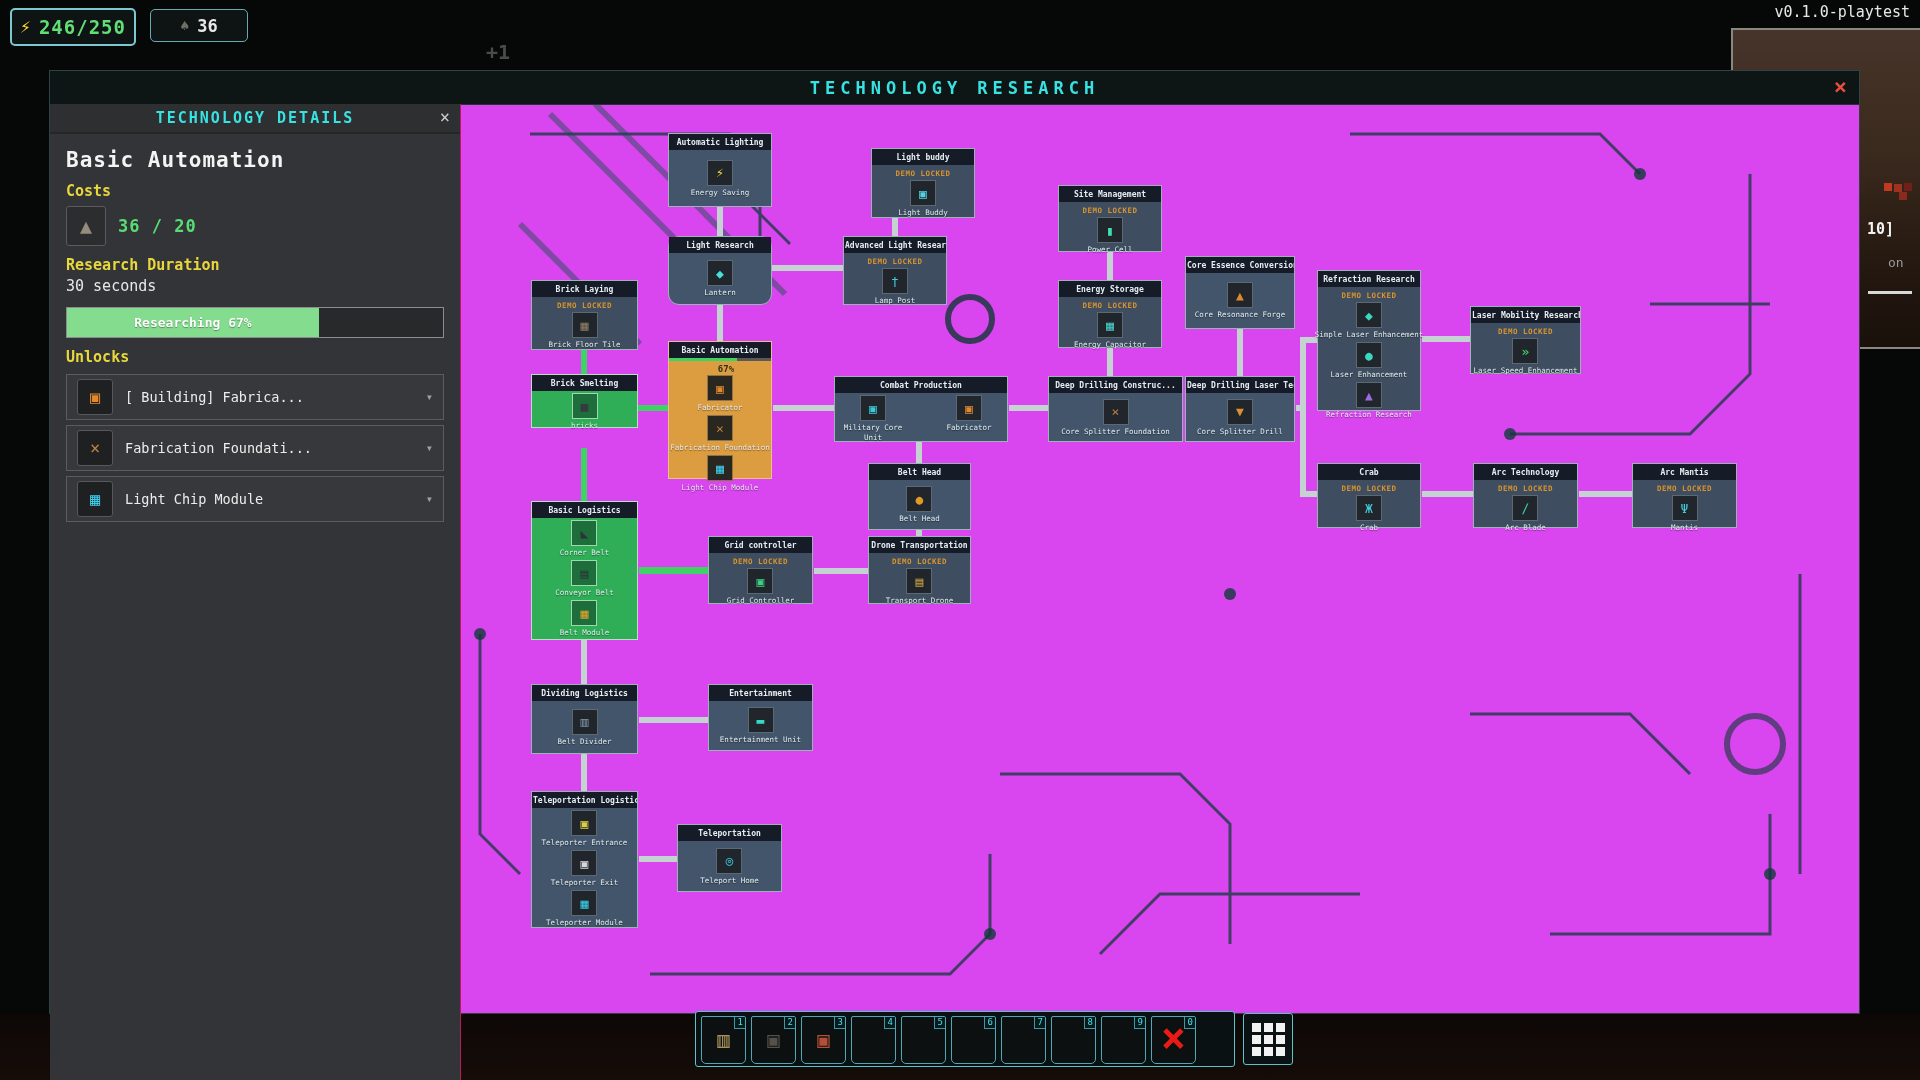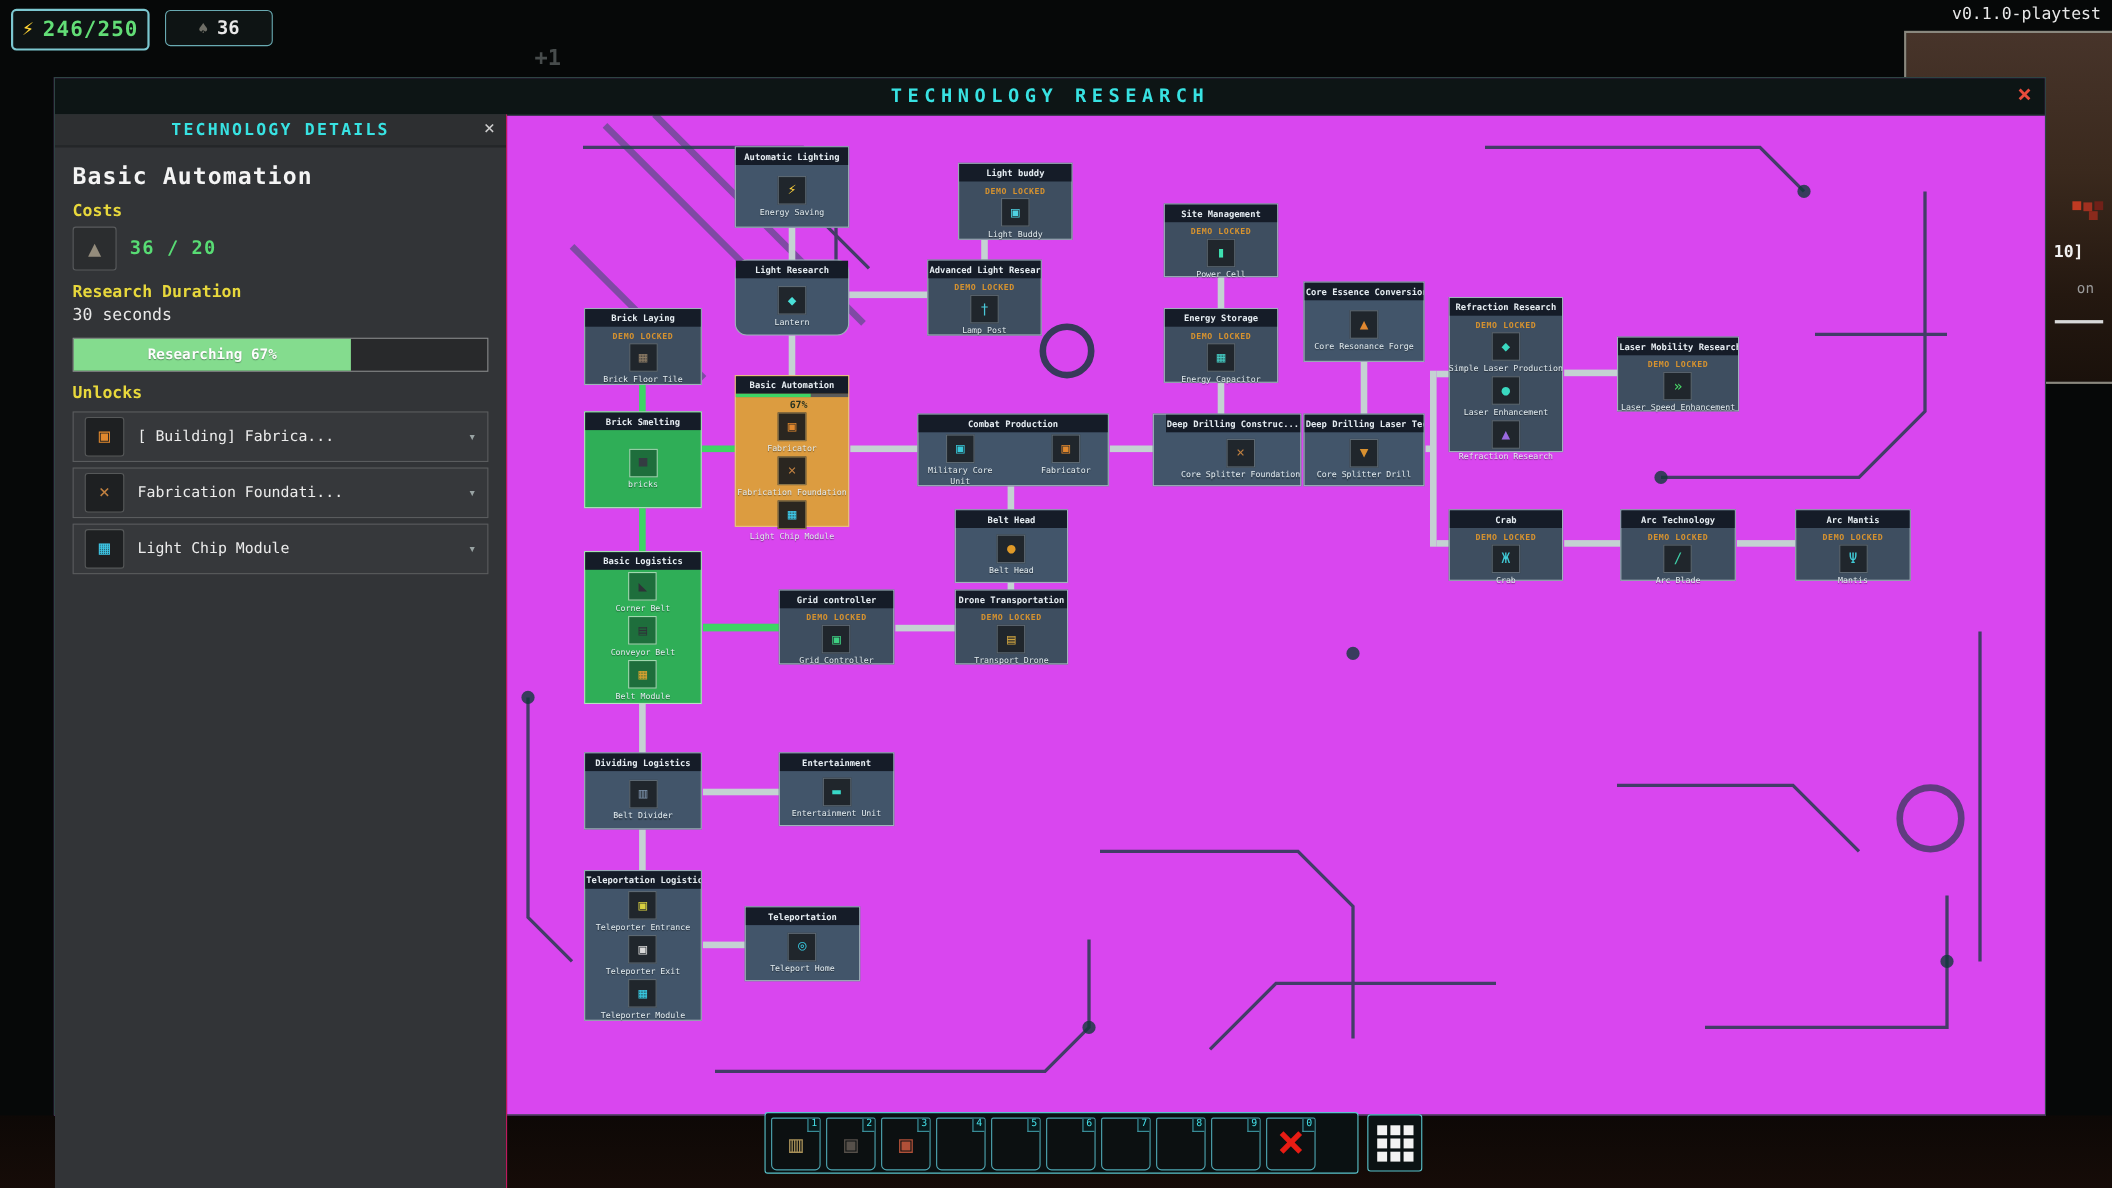--- a/index.html
+++ b/index.html
@@ -289,21 +289,21 @@
       </div>
       <div class="node locked" style="left: 1267px; top: 199px; width: 104px; height: 141px;">
         <div class="node-title">Refraction Research</div>
         <div class="node-body">
           <div class="demo-locked">DEMO LOCKED</div>
           <div class="node-items">
             <div class="node-item">
               <div class="icon-box">
                 <span style="color: rgb(58, 216, 192);">◆</span>
               </div>
-              <div class="node-item-label">Simple Laser Production</div>
+              <div class="node-item-label">Simple Laser Enhancement</div>
             </div>
             <div class="node-item">
               <div class="icon-box">
                 <span style="color: rgb(58, 216, 192);">●</span>
               </div>
               <div class="node-item-label">Laser Enhancement</div>
             </div>
             <div class="node-item">
               <div class="icon-box">
                 <span style="color: rgb(154, 106, 224);">▲</span>
@@ -363,21 +363,21 @@
             </div>
             <div class="node-item">
               <div class="icon-box">
                 <span style="color: rgb(62, 200, 232);">▦</span>
               </div>
               <div class="node-item-label">Light Chip Module</div>
             </div>
           </div>
         </div>
       </div>
-      <div class="node done" style="left: 481px; top: 303px; width: 107px; height: 88px;">
+      <div class="node done" style="left: 481px; top: 303px; width: 107px; height: 54px;">
         <div class="node-title">Brick Smelting</div>
         <div class="node-body">
           <div class="node-items">
             <div class="node-item">
               <div class="icon-box">
                 <span style="color: rgb(52, 60, 66);">■</span>
               </div>
               <div class="node-item-label">bricks</div>
             </div>
           </div>
@@ -395,21 +395,21 @@
             </div>
             <div class="node-item">
               <div class="icon-box">
                 <span style="color: rgb(224, 136, 46);">▣</span>
               </div>
               <div class="node-item-label">Fabricator</div>
             </div>
           </div>
         </div>
       </div>
-      <div class="node normal" style="left: 998px; top: 305px; width: 135px; height: 66px; align-items: flex-end;">
+      <div class="node normal" style="left: 998px; top: 305px; width: 135px; height: 66px;">
         <div class="node-title">Deep Drilling Construc...</div>
         <div class="node-body">
           <div class="node-items">
             <div class="node-item">
               <div class="icon-box">
                 <span style="color: rgb(192, 128, 64);">×</span>
               </div>
               <div class="node-item-label">Core Splitter Foundation</div>
             </div>
           </div>

